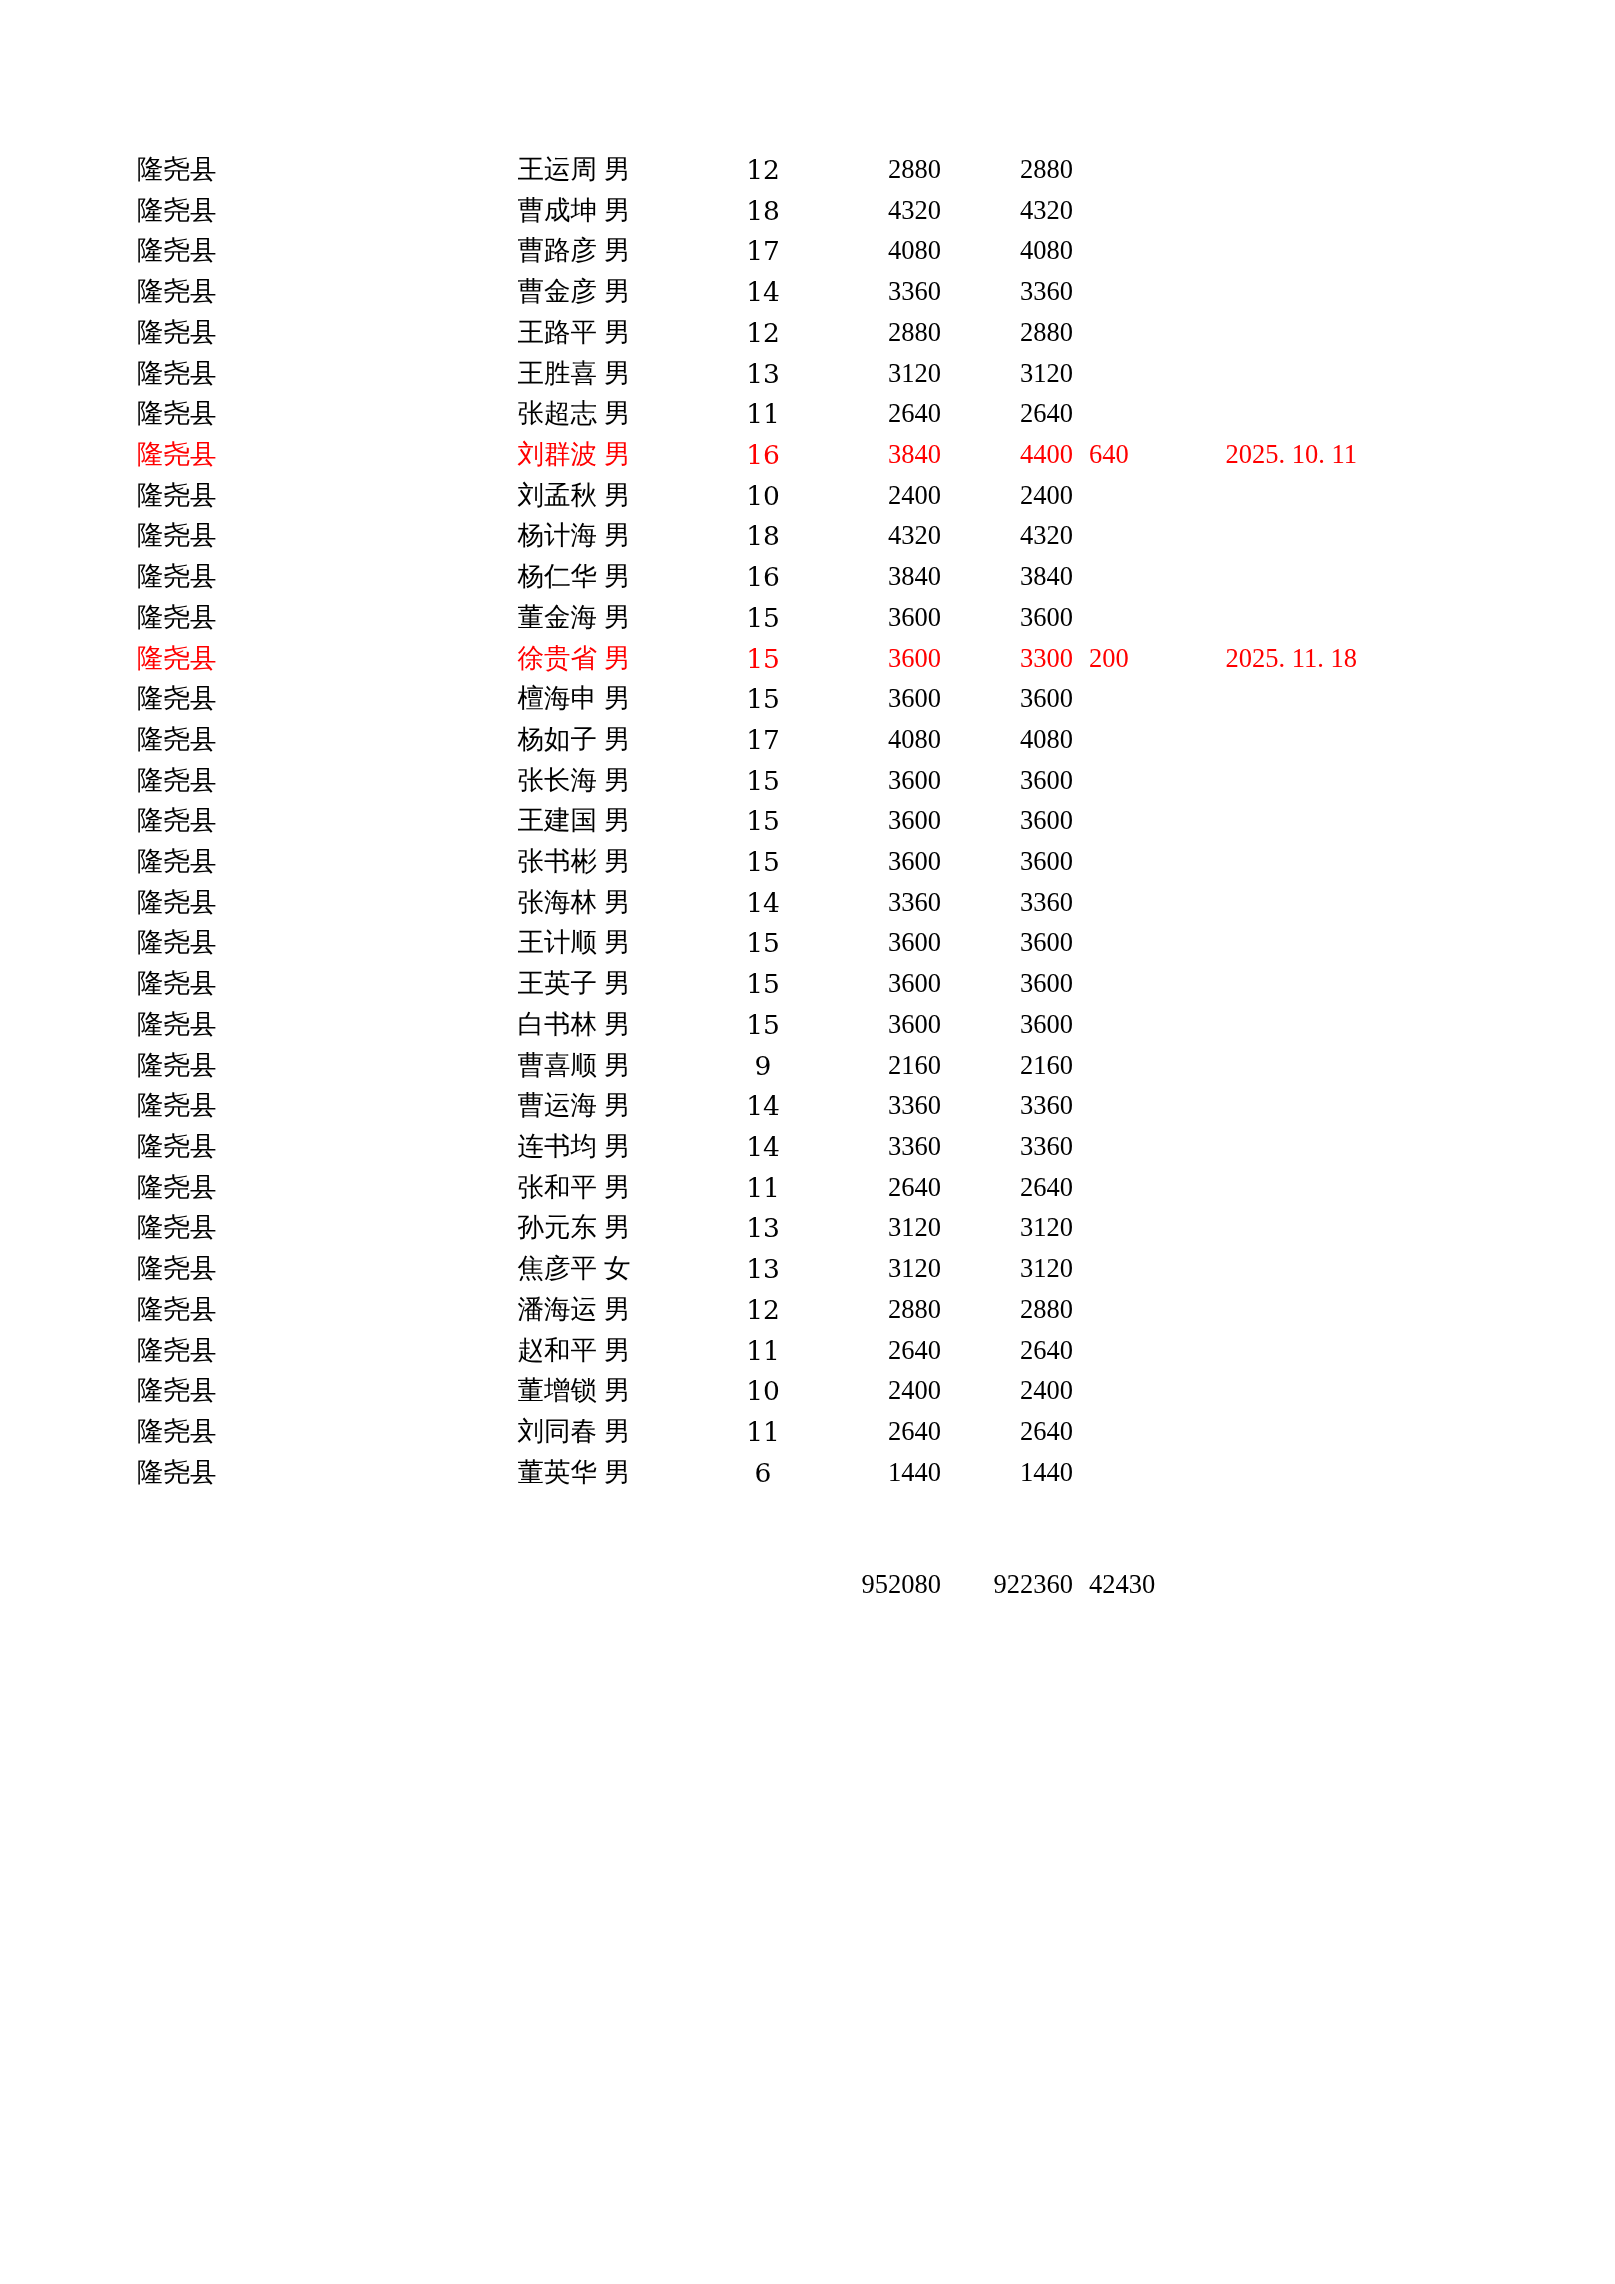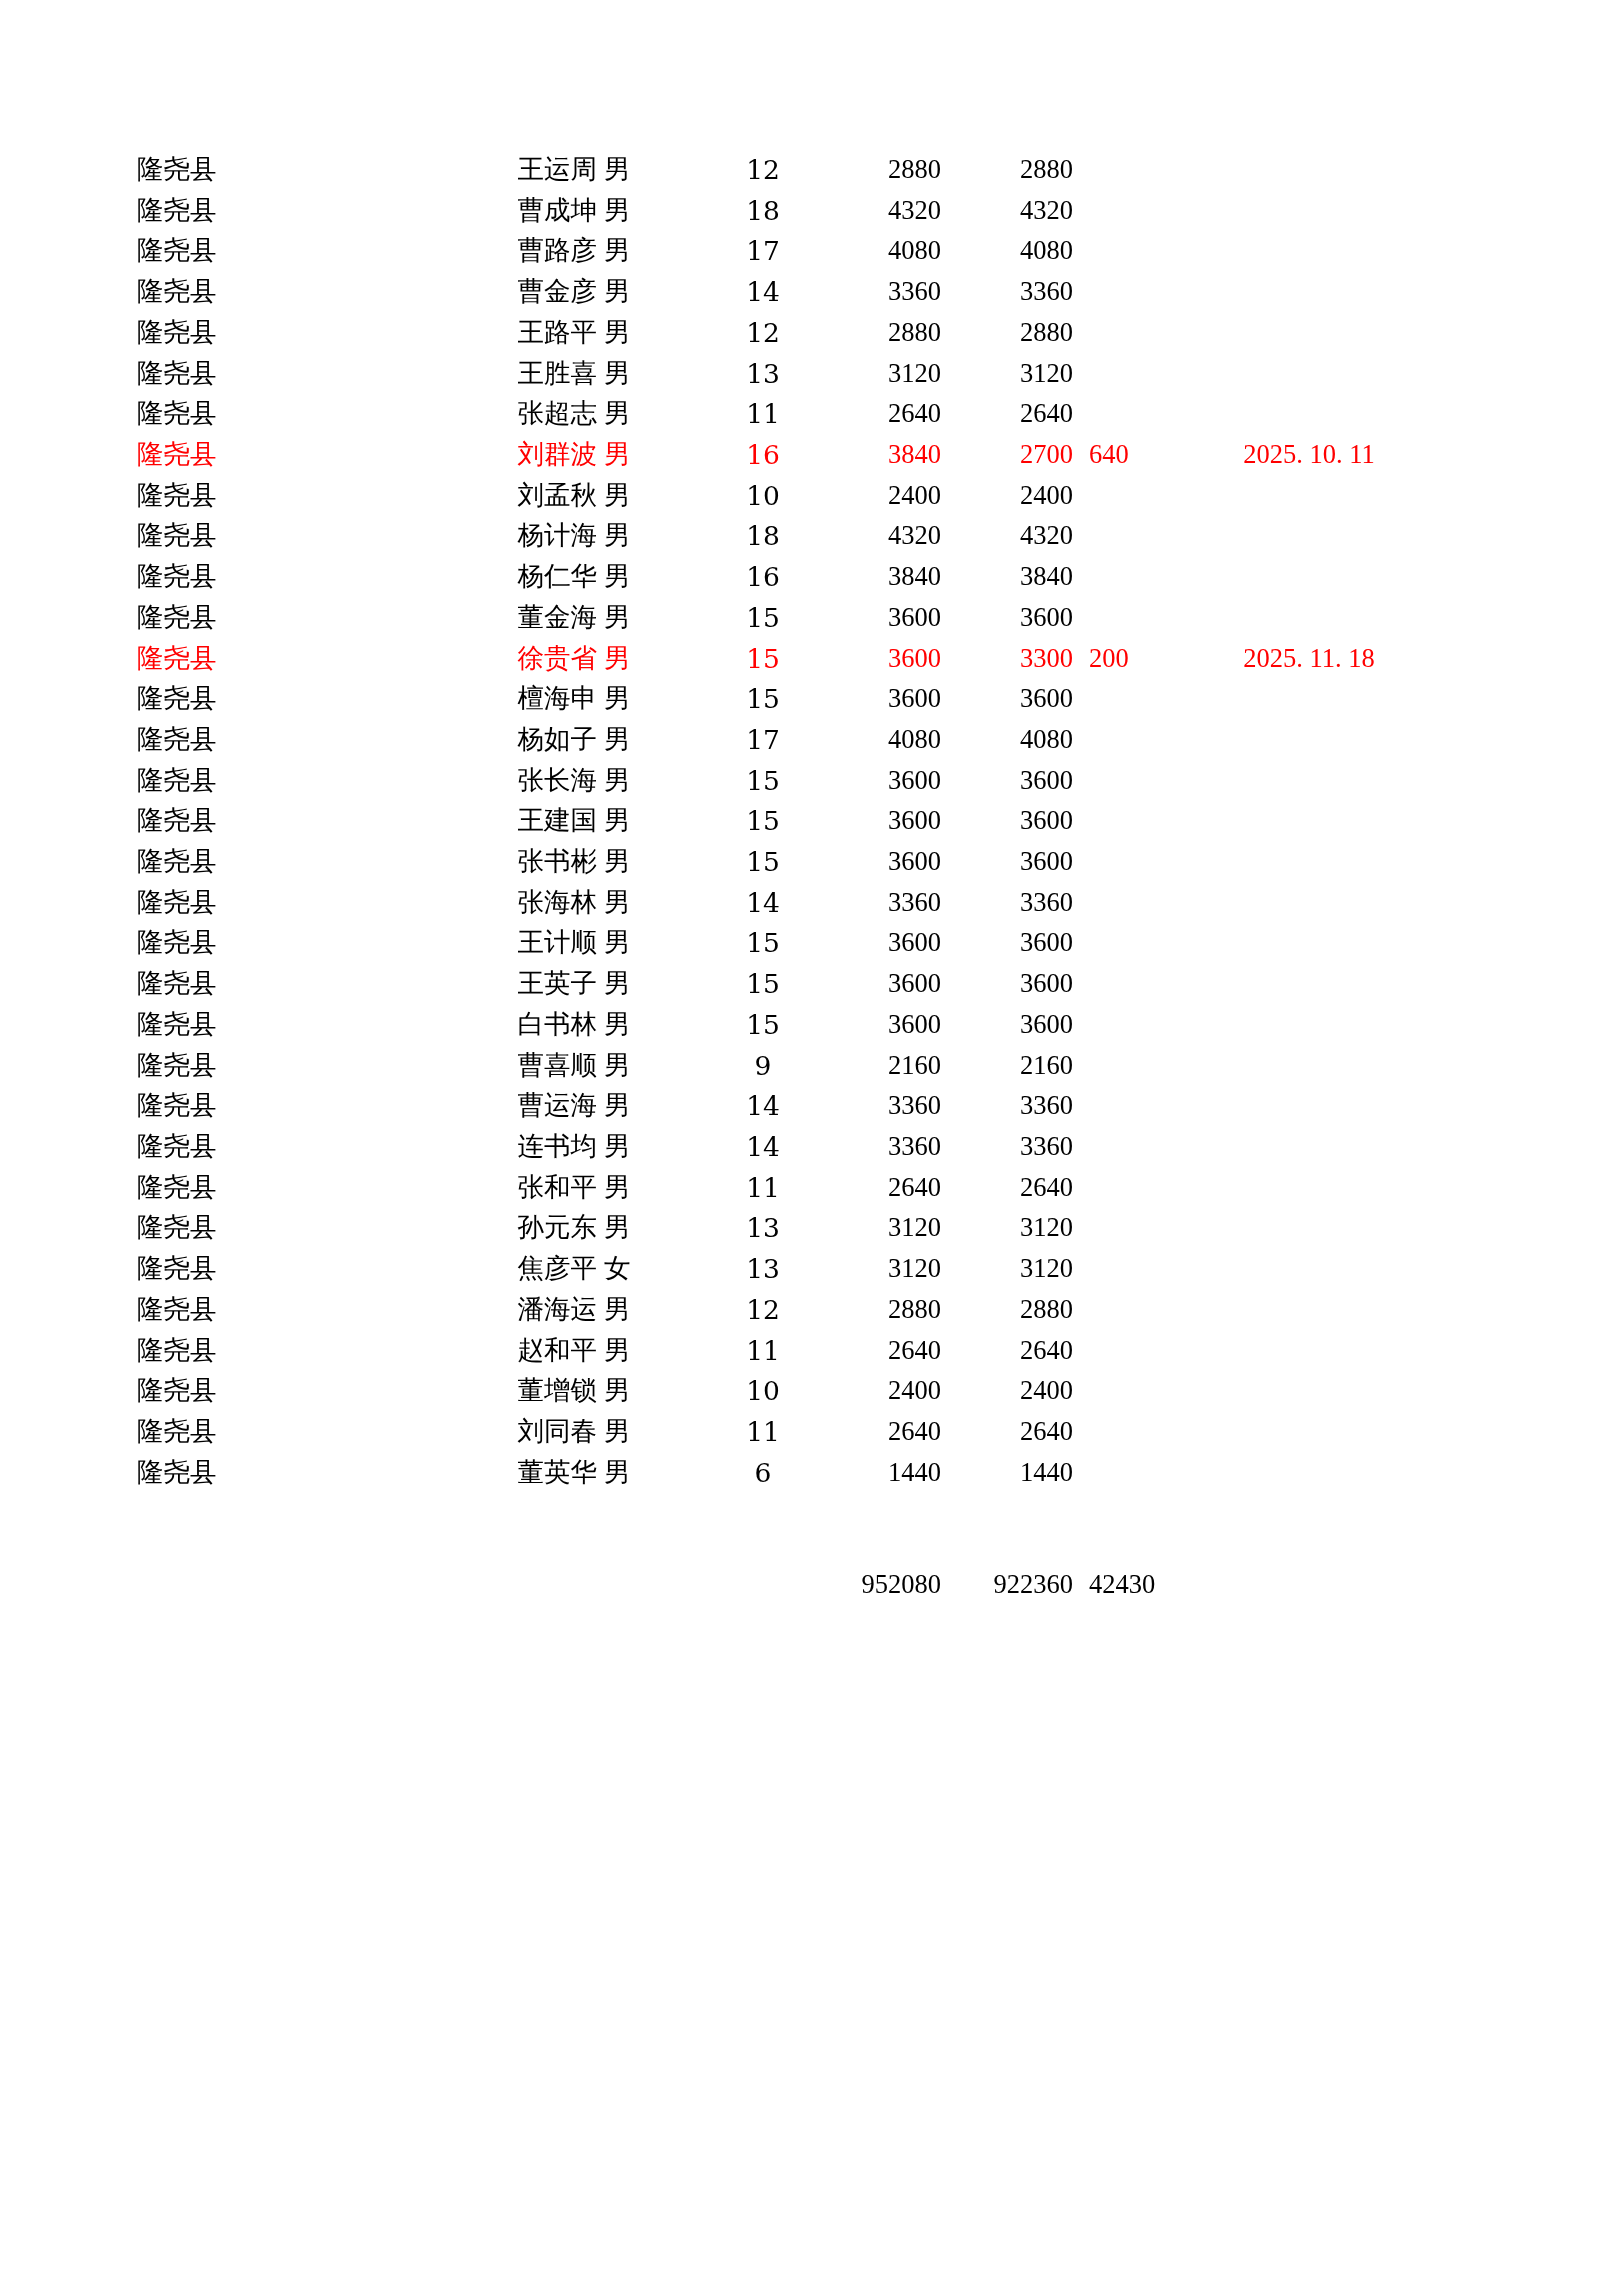--- a/index.html
+++ b/index.html
@@ -34,21 +34,21 @@
   }
   
   .c-county { left: 137px;  width: 224px; text-align: left; }
   .c-name   { left: 363px;  width: 234px; text-align: right; }
   .c-gender { left: 604px; width: 71px; text-align: left; }
   .c-count  { left: 717px; width: 92px; text-align: center;
               font-family: "DejaVu Serif", serif; }
   .c-amt1   { left: 814px; width: 127px; text-align: right; }
   .c-amt2   { left: 946px; width: 127px; text-align: right; }
   .c-diff   { left: 1089px; width: 97px; text-align: left; }
-  .c-date   { left: 1230px; width: 158px; text-align: center; }
+  .c-date   { left: 1199px; width: 158px; text-align: right; }
 </style>
 </head>
 <body>
 
 <div class="page">
   <div id="rows-container">
       <div class="row" style="top: 149px;">
         <span class="cell c-county">隆尧县</span>
         <span class="cell c-name">王运周</span>
         <span class="cell c-gender">男</span>
@@ -103,21 +103,21 @@
         <span class="cell c-count">11</span>
         <span class="cell c-amt1">2640</span>
         <span class="cell c-amt2">2640</span>
       </div>
       <div class="row highlight" style="top: 434px;">
         <span class="cell c-county">隆尧县</span>
         <span class="cell c-name">刘群波</span>
         <span class="cell c-gender">男</span>
         <span class="cell c-count">16</span>
         <span class="cell c-amt1">3840</span>
-        <span class="cell c-amt2">2700</span>
+        <span class="cell c-amt2">4400</span>
         <span class="cell c-diff">640</span>
         <span class="cell c-date">2025. 10. 11</span>
       </div>
       <div class="row" style="top: 475px;">
         <span class="cell c-county">隆尧县</span>
         <span class="cell c-name">刘孟秋</span>
         <span class="cell c-gender">男</span>
         <span class="cell c-count">10</span>
         <span class="cell c-amt1">2400</span>
         <span class="cell c-amt2">2400</span>

